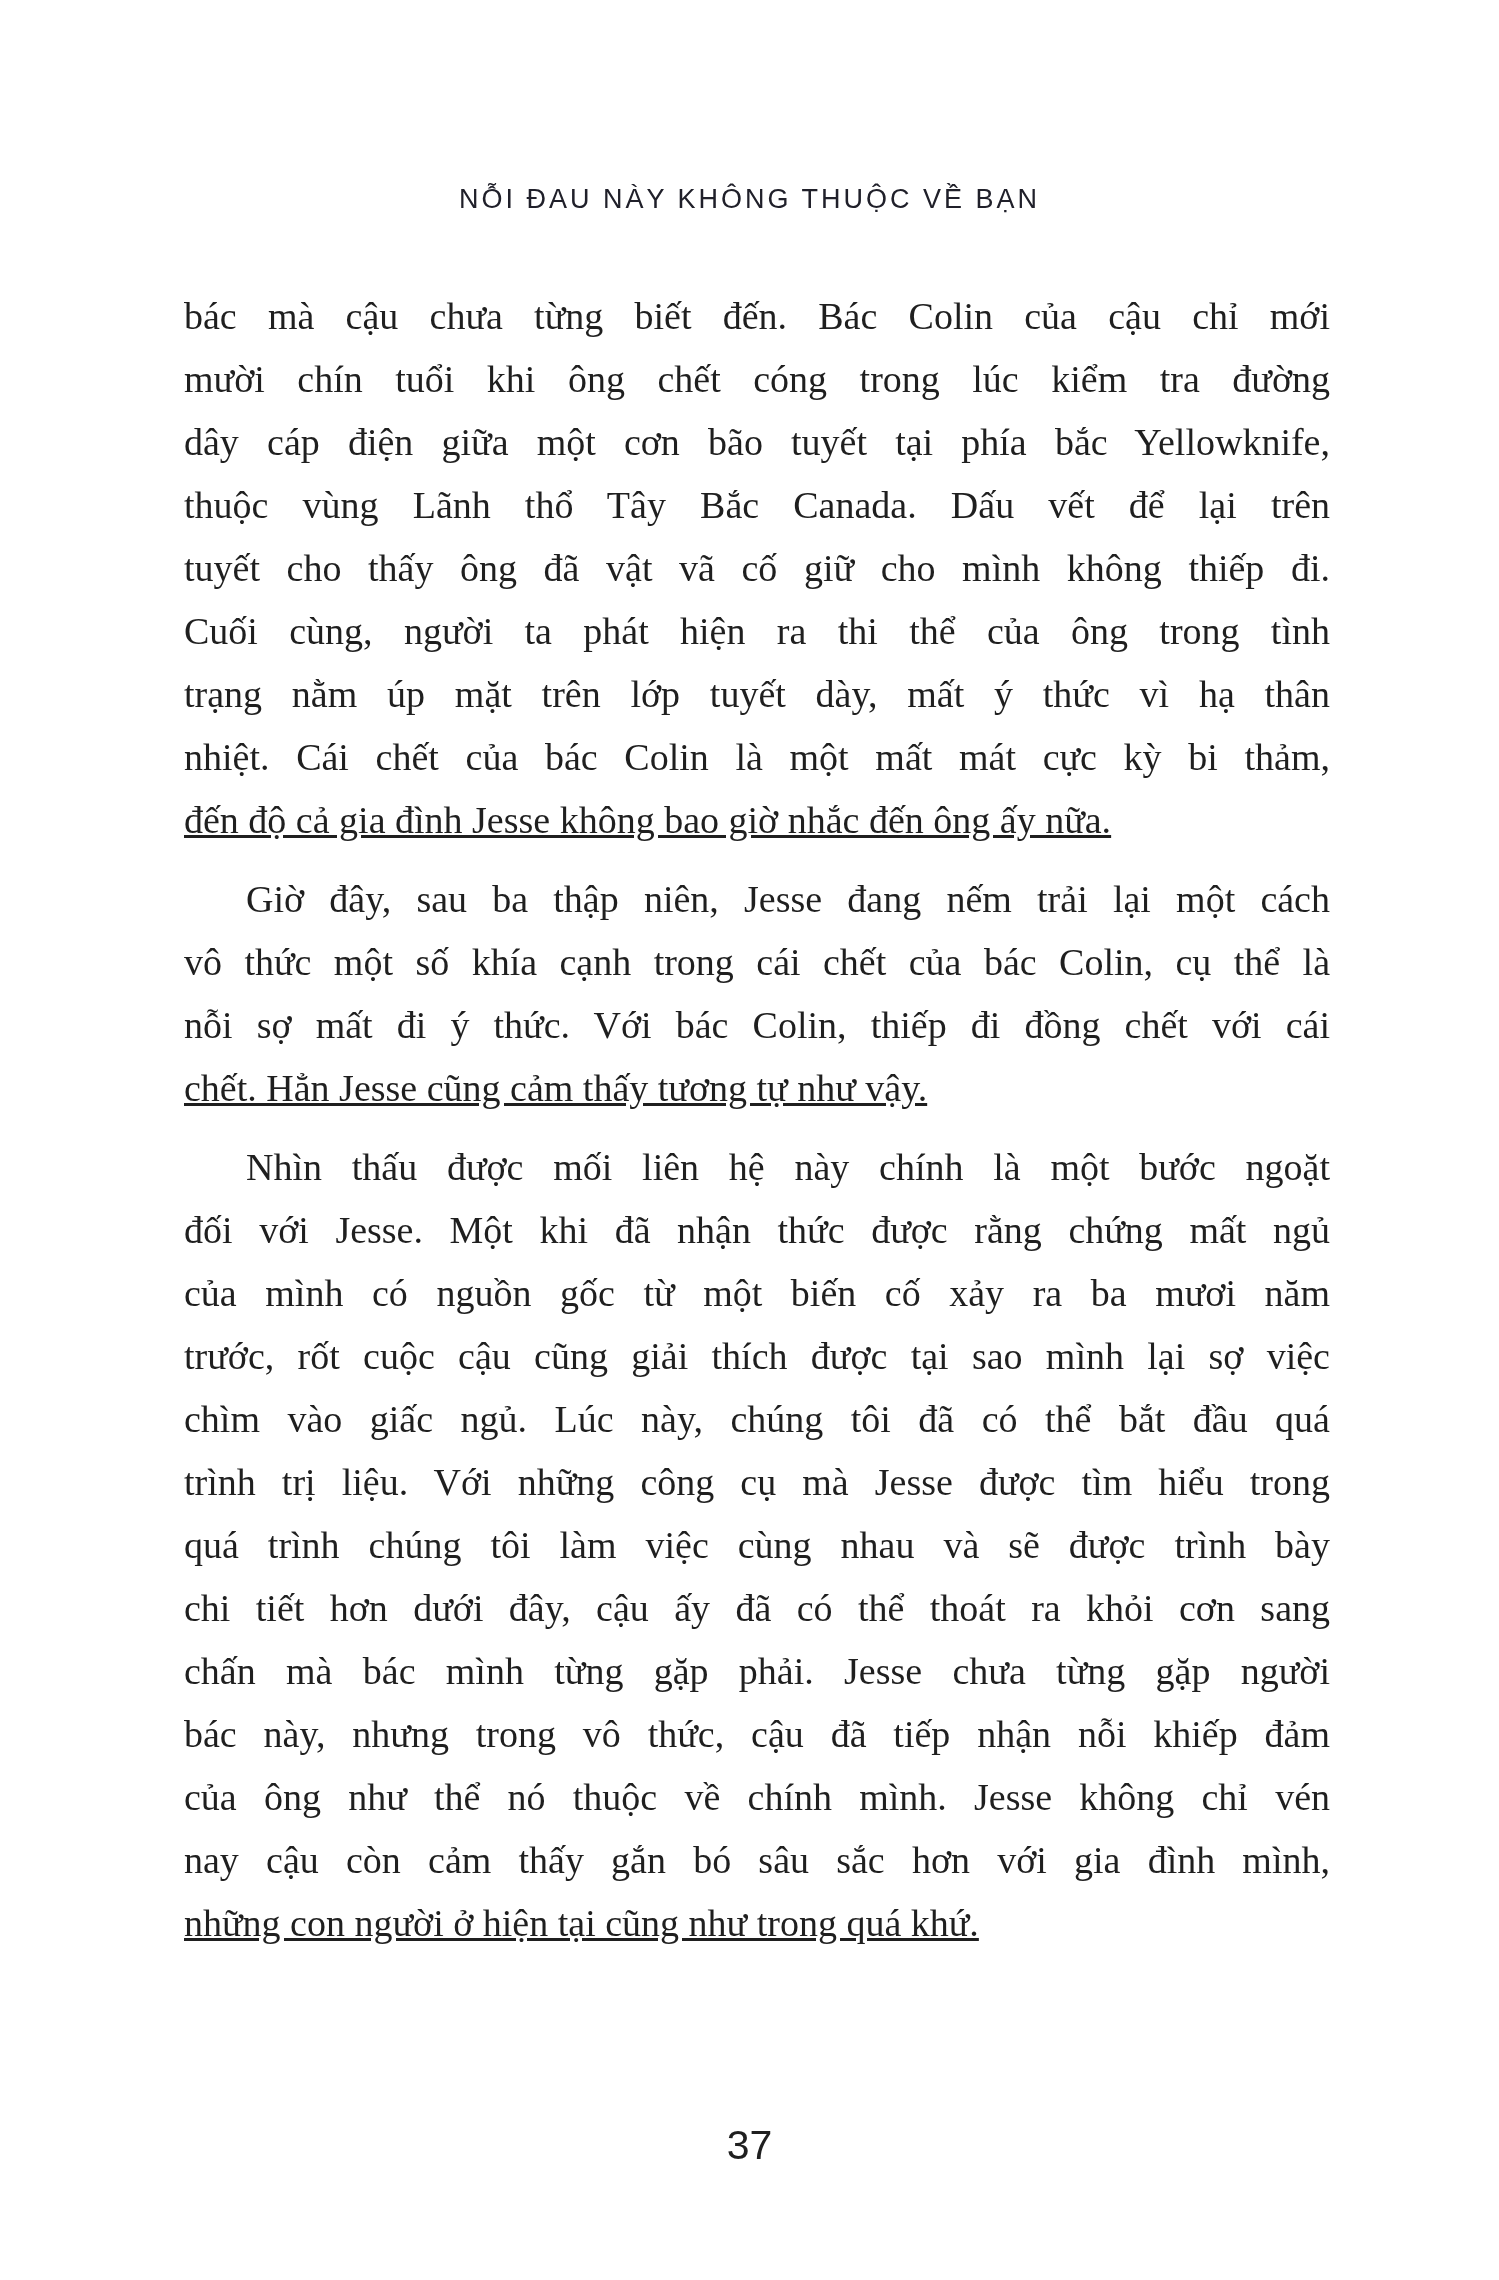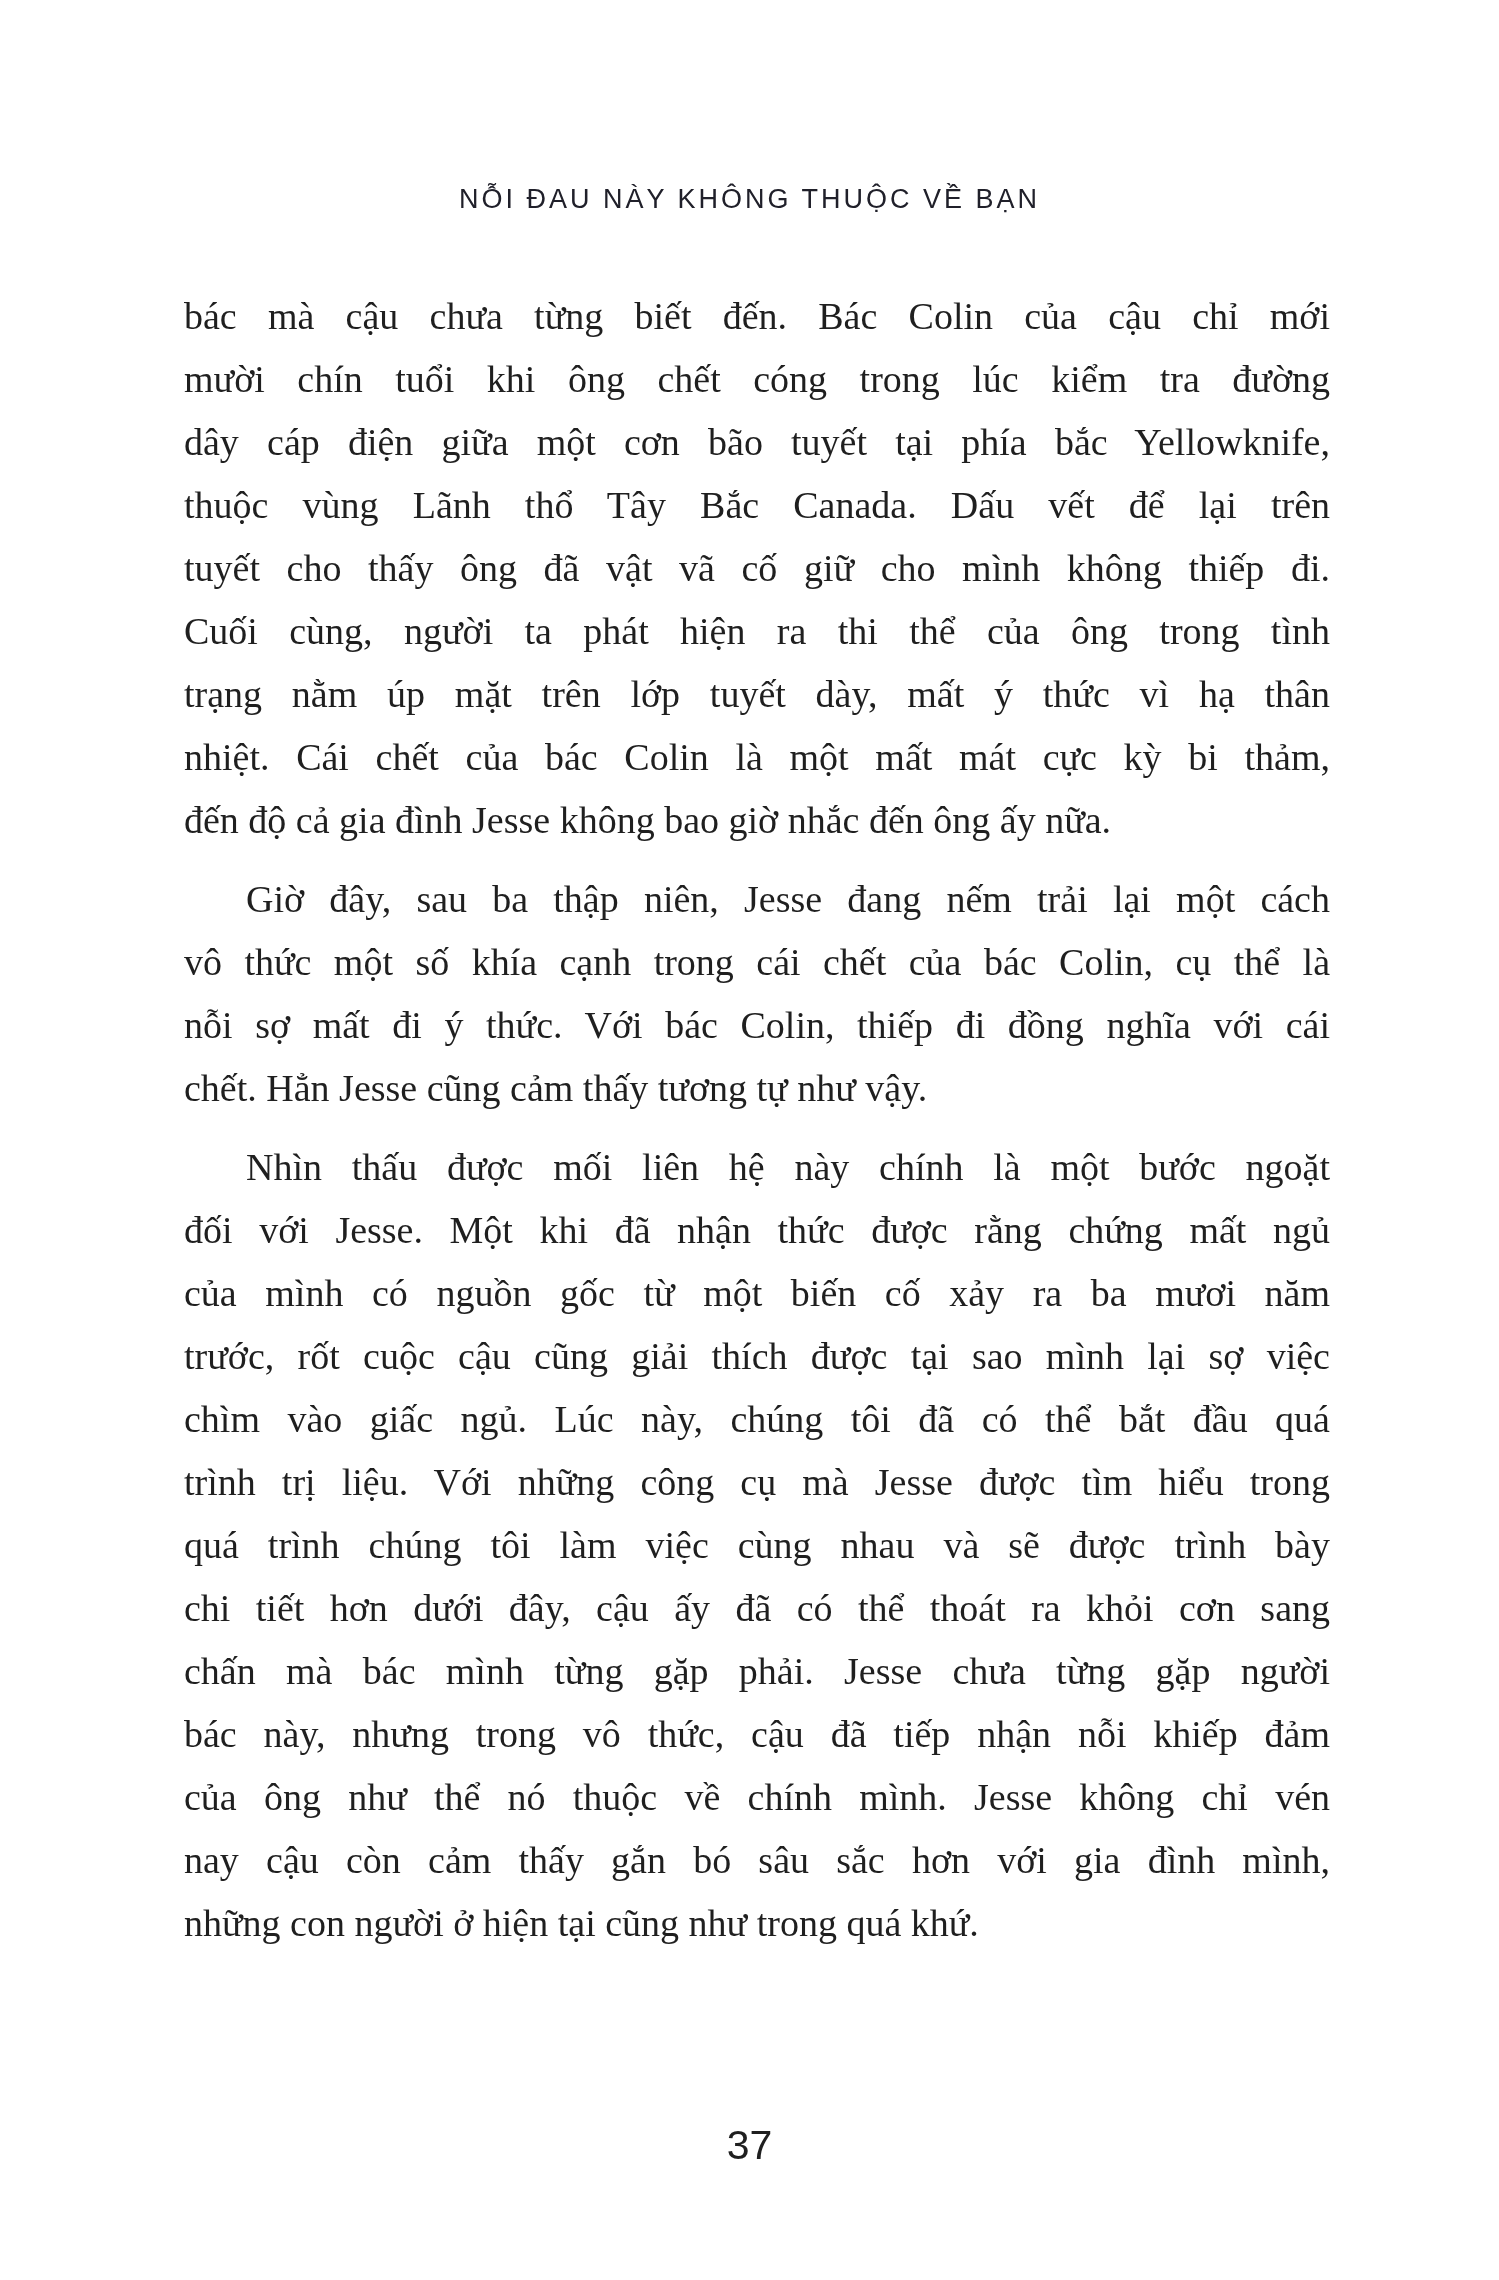--- a/index.html
+++ b/index.html
@@ -45,20 +45,21 @@
     margin-top: 16px;
   }
   .line {
     text-align: justify;
     text-align-last: justify;
     height: 63px;
     white-space: normal;
   }
   .line.last-line {
     text-align-last: left;
+    text-decoration: underline;
   }
   .line.indented {
     text-indent: 62px;
   }
   .page-number {
     position: absolute;
     top: 2122px;
     left: 0;
     width: 100%;
     text-align: center;
@@ -81,21 +82,21 @@
         <div class="line">thuộc vùng Lãnh thổ Tây Bắc Canada. Dấu vết để lại trên</div>
         <div class="line">tuyết cho thấy ông đã vật vã cố giữ cho mình không thiếp đi.</div>
         <div class="line">Cuối cùng, người ta phát hiện ra thi thể của ông trong tình</div>
         <div class="line">trạng nằm úp mặt trên lớp tuyết dày, mất ý thức vì hạ thân</div>
         <div class="line">nhiệt. Cái chết của bác Colin là một mất mát cực kỳ bi thảm,</div>
         <div class="line last-line">đến độ cả gia đình Jesse không bao giờ nhắc đến ông ấy nữa.</div>
       </div>
       <div class="paragraph">
         <div class="line indented">Giờ đây, sau ba thập niên, Jesse đang nếm trải lại một cách</div>
         <div class="line">vô thức một số khía cạnh trong cái chết của bác Colin, cụ thể là</div>
-        <div class="line">nỗi sợ mất đi ý thức. Với bác Colin, thiếp đi đồng nghĩa với cái</div>
+        <div class="line">nỗi sợ mất đi ý thức. Với bác Colin, thiếp đi đồng chết với cái</div>
         <div class="line last-line">chết. Hẳn Jesse cũng cảm thấy tương tự như vậy.</div>
       </div>
       <div class="paragraph">
         <div class="line indented">Nhìn thấu được mối liên hệ này chính là một bước ngoặt</div>
         <div class="line">đối với Jesse. Một khi đã nhận thức được rằng chứng mất ngủ</div>
         <div class="line">của mình có nguồn gốc từ một biến cố xảy ra ba mươi năm</div>
         <div class="line">trước, rốt cuộc cậu cũng giải thích được tại sao mình lại sợ việc</div>
         <div class="line">chìm vào giấc ngủ. Lúc này, chúng tôi đã có thể bắt đầu quá</div>
         <div class="line">trình trị liệu. Với những công cụ mà Jesse được tìm hiểu trong</div>
         <div class="line">quá trình chúng tôi làm việc cùng nhau và sẽ được trình bày</div>

